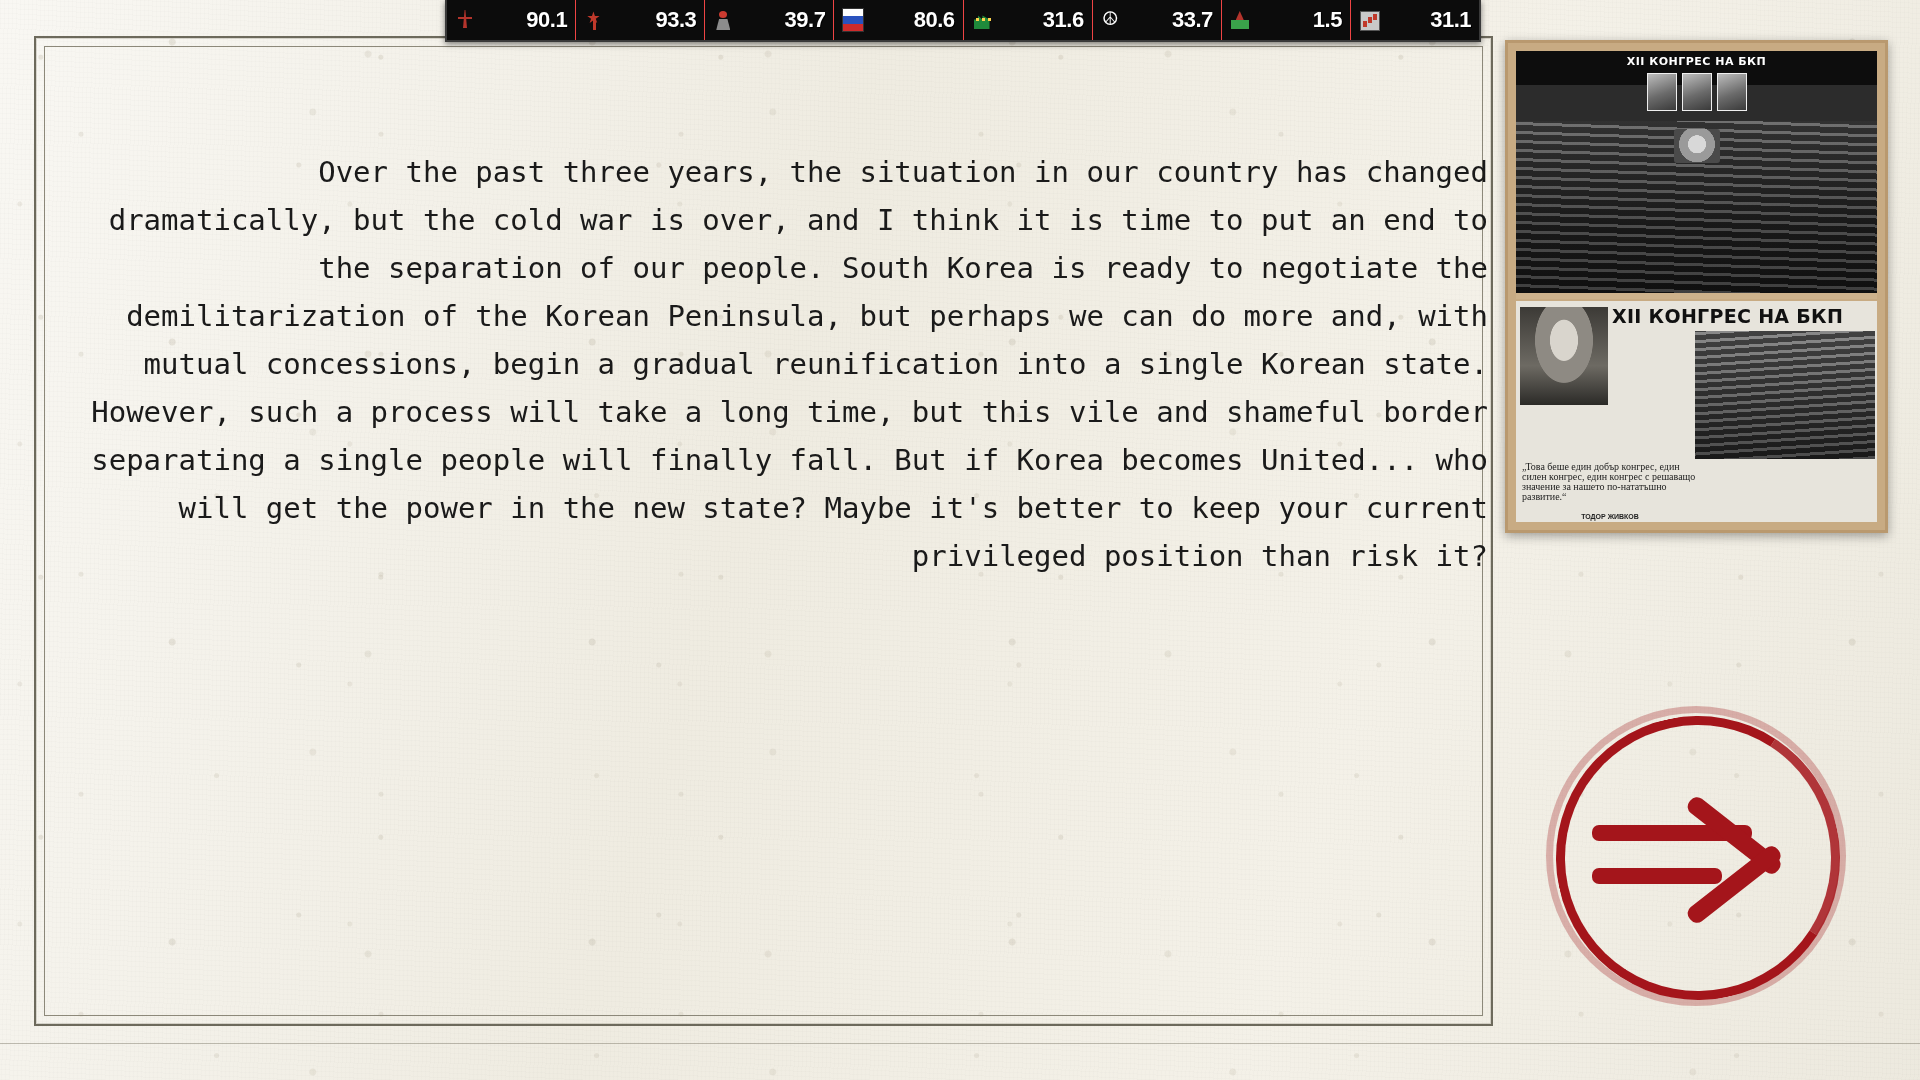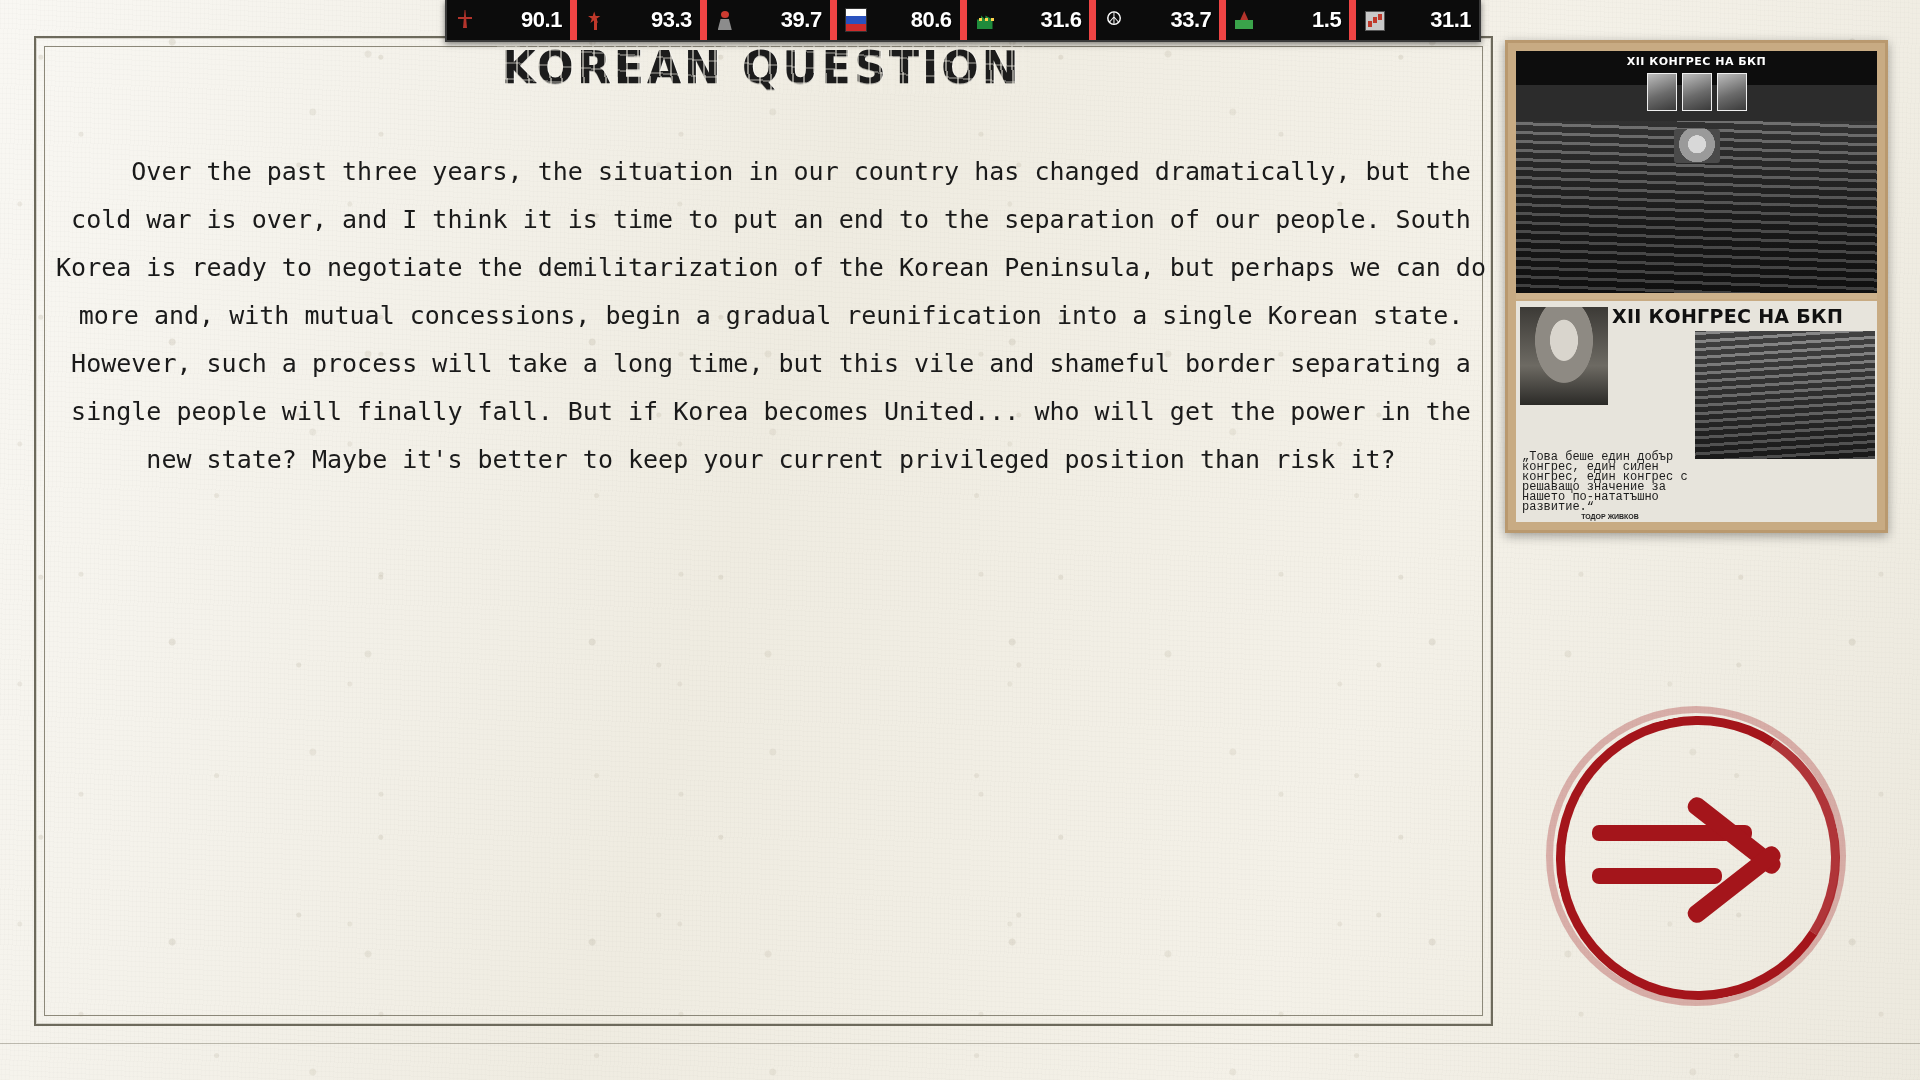--- a/index.html
+++ b/index.html
@@ -54,21 +54,21 @@
     align-items: stretch;
     box-shadow: 0 2px 6px rgba(0,0,0,.5);
     z-index: 40;
   }
   .res {
     flex: 1 1 0;
     display: flex;
     align-items: center;
     gap: 6px;
     padding: 0 8px;
-    border-right: 7px solid #ef4444;
+    border-right: 1px solid #ef4444;
     position: relative;
   }
   .res:last-child { border-right: none; }
   .res .val {
     flex: 1;
     text-align: right;
     color: #ffffff;
     font-family: "Liberation Sans", sans-serif;
     font-weight: bold;
     font-size: 22px;
@@ -149,24 +149,24 @@
   }
 
   
   #bodytext {
     position: absolute;
     left: 40px;
     top: 148px;
     width: 1434px;
     padding: 0 14px;
     font-family: "DejaVu Sans Mono", "Liberation Mono", monospace;
-    font-size: 25px;
+    font-size: 29px;
     line-height: 48px;
     color: #1a1a1a;
-    text-align: center;
+    text-align: right;
     z-index: 20;
     white-space: pre-wrap;
   }
 
   
   #event-image {
     position: absolute;
     left: 1505px;
     top: 40px;
     width: 377px;
@@ -249,24 +249,24 @@
   .pb-photo-right {
     position: absolute;
     right: 2px; top: 30px;
     width: 180px; height: 128px;
     background:
       repeating-linear-gradient(-4deg, rgba(255,255,255,.14) 0 3px, rgba(0,0,0,.45) 3px 8px),
       linear-gradient(#777 0%, #2d2d2d 100%);
   }
   .pb-caption {
     position: absolute;
-    left: 6px; bottom: 10px;
+    left: 6px; bottom: 20px;
     width: 176px;
-    font-family: Liberation Mono, monospace;
-    font-size: 12px;
+    font-family: Liberation Serif, serif;
+    font-size: 10px;
     line-height: 10px;
     color: #1b1b1b;
   }
   .pb-sign {
     position: absolute;
     left: 6px; bottom: 2px;
     width: 176px;
     text-align: center;
     font-size: 7px;
     color: #222;
@@ -372,23 +372,20 @@
     <div class="res">
       <span class="ricon ic-gauge"></span>
       <span class="val">31.1</span>
     </div>
   </div>
 
   <div id="panel">
     <div id="panel-inner"></div>
   </div>
 
-  <div id="title">
-    <span>Korean Question</span>
-  </div>
 
   <div id="bodytext">    Over the past three years, the situation in our country has changed dramatically, but the cold war is over, and I think it is time to put an end to the separation of our people. South Korea is ready to negotiate the demilitarization of the Korean Peninsula, but perhaps we can do more and, with mutual concessions, begin a gradual reunification into a single Korean state. However, such a process will take a long time, but this vile and shameful border separating a single people will finally fall. But if Korea becomes United... who will get the power in the new state? Maybe it's better to keep your current privileged position than risk it?</div>
 
   <div id="event-image">
     <div class="photo-top">
       <div class="banner">XII КОНГРЕС НА БКП</div>
       <div class="portraits">
           <i></i>
           <i></i>
           <i></i>

